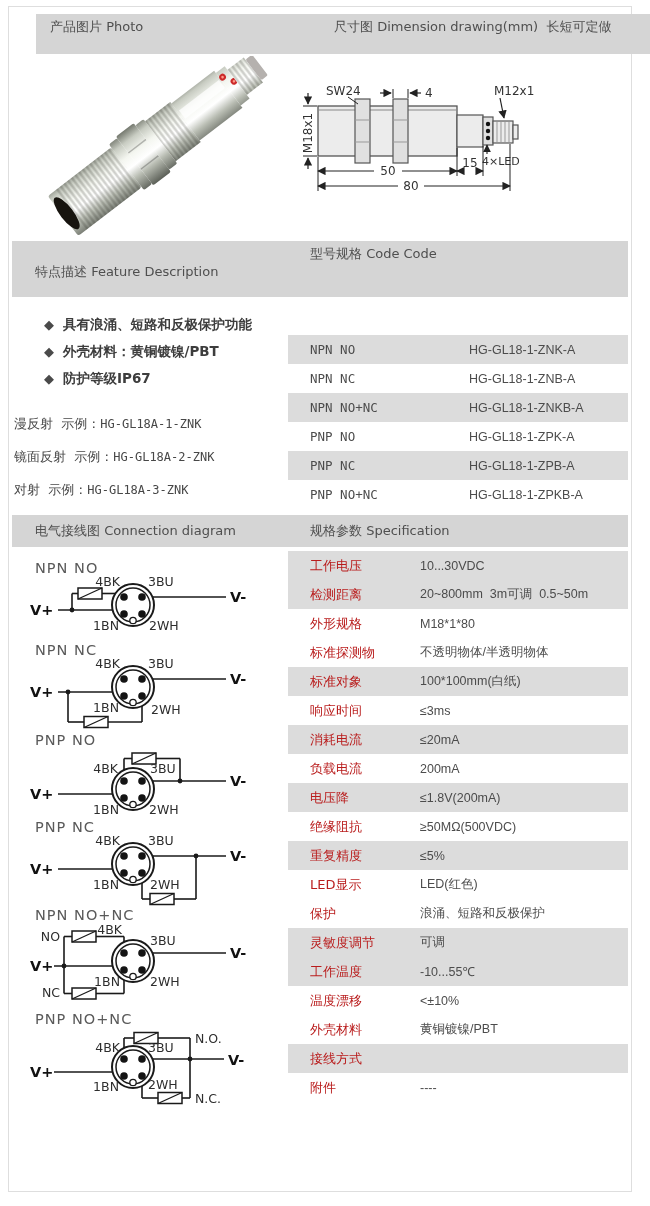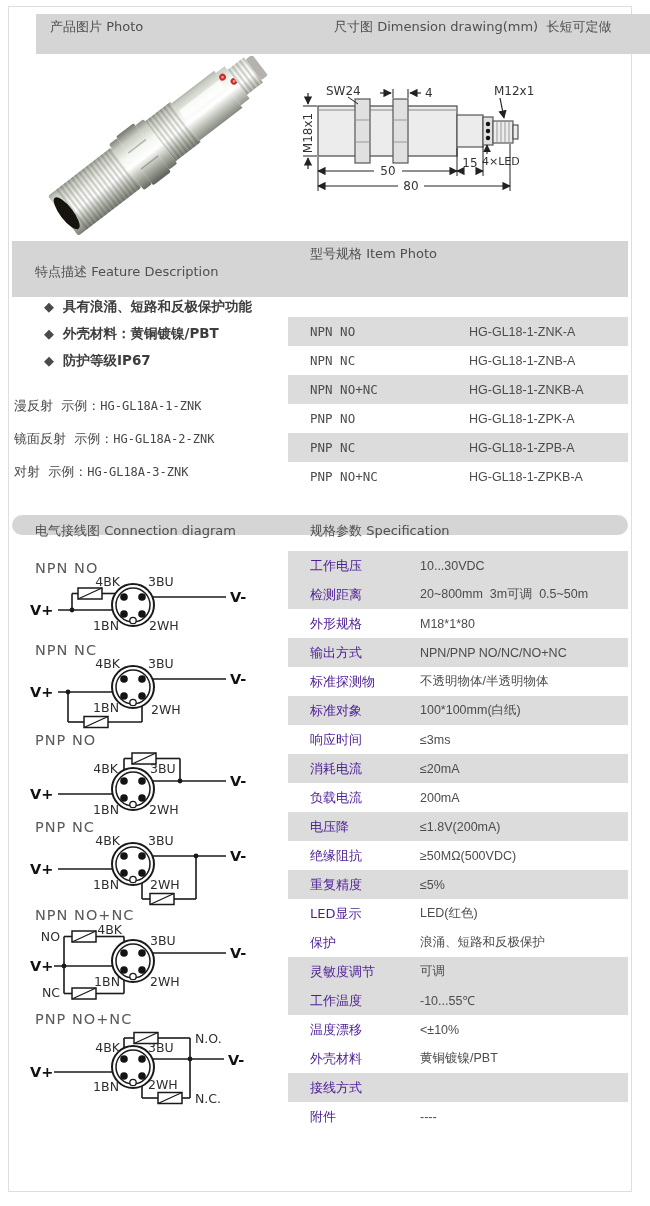--- a/index.html
+++ b/index.html
@@ -8,46 +8,46 @@
     font-family:"DejaVu Sans","Liberation Sans",sans-serif;
     -webkit-font-smoothing:none;
   }
   .frame{
     position:absolute;left:8px;top:6px;width:624px;height:1186px;
     border:1px solid #dedede;background:#fff;box-sizing:border-box;
   }
   .band{position:absolute;left:3px;width:616px;background:#d5d5d5;}
   .band-top{top:7px;height:40px;margin-left:24px;}
   .band-mid{top:234px;height:56px;}
-  .band-bot{top:508px;height:20px;border-radius:11px;}
+  .band-bot{top:508px;height:32px;}
   .htext{position:absolute;font-size:13px;color:#4f4f4f;white-space:pre;}
   .band-top .htext{line-height:25px;top:0;}
   .band-bot .htext{line-height:32px;top:0;}
   .sec{position:absolute;left:3px;width:616px;}
   .top-sec{top:32px;height:202px;}
-  .mid-sec{top:276px;height:218px;}
+  .mid-sec{top:294px;height:218px;}
   .bot-sec{top:540px;height:644px;}
   .photo-wrap{position:absolute;left:23px;top:17px;}
   .dim-wrap{position:absolute;left:286px;top:42px;}
   
   .features{position:absolute;left:0;top:0;width:275px;height:218px;}
   .bullet{position:relative;height:27px;line-height:27px;padding-left:16px;
     font-weight:bold;font-size:13.5px;color:#3d3d3d;white-space:pre;}
   .bullet .dia{display:inline-block;margin-right:9px;color:#4a4a4a;font-size:13px;}
   .bullets{position:absolute;left:16px;top:10px;}
   .examples{position:absolute;left:2px;top:106px;}
   .example{height:33px;line-height:33px;font-size:13px;color:#474747;white-space:pre;}
   .example .code{font-family:"DejaVu Sans Mono","Liberation Mono",monospace;font-size:12px;}
   
   .dtable{position:absolute;left:276px;width:340px;}
   .itemcode-table{top:34px;}
   .spec-table{top:4px;}
   .trow{display:flex;align-items:center;height:29px;box-sizing:border-box;padding-left:22px;}
   .trow.shade{background:#dcdcdc;}
-  .tlabel{width:110px;flex:0 0 110px;font-size:13px;color:#4c1d95;white-space:pre;}
+  .tlabel{width:110px;flex:0 0 110px;font-size:13px;color:#b91c1c;white-space:pre;}
   .tvalue{flex:1;font-size:12.5px;color:#4c4c4c;white-space:pre;
     font-family:Liberation Sans, sans-serif;}
   
   .diagrams{position:absolute;left:10px;top:0;width:262px;height:644px;}
   .diag{position:absolute;left:0;width:262px;}
   .diag-title{font-size:14.5px;color:#5a5a5a;line-height:16px;margin-left:13px;
     letter-spacing:1px;white-space:pre;}
   .diag svg{display:block;margin-left:6px;}
 </style>
 </head>
@@ -155,21 +155,21 @@
           <text x="172" y="86" font-size="12" fill="#333" text-anchor="middle">15</text>
           <line x1="212" y1="63" x2="212" y2="110" stroke="#222" stroke-width="1"></line>
           <line x1="20" y1="95" x2="20" y2="110" stroke="#222" stroke-width="1"></line>
           <line x1="20" y1="105" x2="100" y2="105" stroke="#222" stroke-width="1.2" marker-start="url(#ar2)"></line>
           <line x1="126" y1="105" x2="212" y2="105" stroke="#222" stroke-width="1.2" marker-end="url(#ar)"></line>
           <text x="113" y="109" font-size="12" fill="#333" text-anchor="middle">80</text>
         </svg></div>
   </div>
 
   <div class="band band-mid">
-    <span class="htext" style="left:298px;top:5px;line-height:16px">型号规格 Item Photo</span>
+    <span class="htext" style="left:298px;top:5px;line-height:16px">型号规格 Code Code</span>
     <span class="htext" style="left:23px;top:23px;line-height:16px">特点描述 Feature Description</span>
   </div>
 
   <div class="sec mid-sec">
     <div class="features">
       <div class="bullets">
           <div class="bullet"><span class="dia">◆</span><span>具有浪涌、短路和反极保护功能</span></div>
           <div class="bullet"><span class="dia">◆</span><span>外壳材料：黄铜镀镍/PBT</span></div>
           <div class="bullet"><span class="dia">◆</span><span>防护等级IP67</span></div>
         </div>
@@ -397,24 +397,20 @@
           <span class="tvalue">10...30VDC</span>
         </div>
         <div class="trow shade">
           <span class="tlabel">检测距离</span>
           <span class="tvalue">20~800mm  3m可调  0.5~50m</span>
         </div>
         <div class="trow">
           <span class="tlabel">外形规格</span>
           <span class="tvalue">M18*1*80</span>
         </div>
-        <div class="trow shade">
-          <span class="tlabel">输出方式</span>
-          <span class="tvalue">NPN/PNP NO/NC/NO+NC</span>
-        </div>
         <div class="trow">
           <span class="tlabel">标准探测物</span>
           <span class="tvalue">不透明物体/半透明物体</span>
         </div>
         <div class="trow shade">
           <span class="tlabel">标准对象</span>
           <span class="tvalue">100*100mm(白纸)</span>
         </div>
         <div class="trow">
           <span class="tlabel">响应时间</span>

